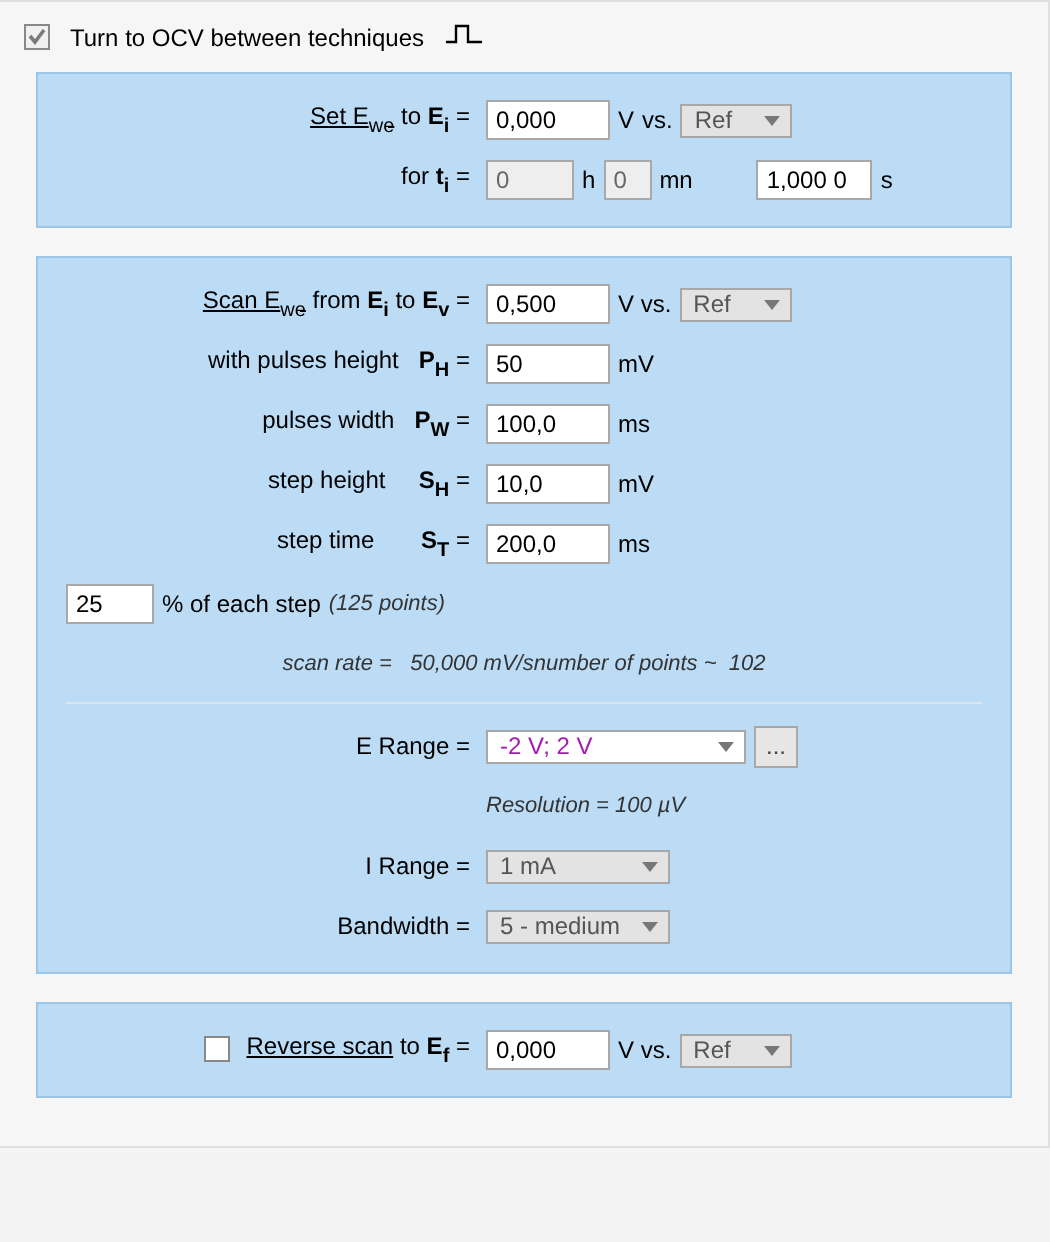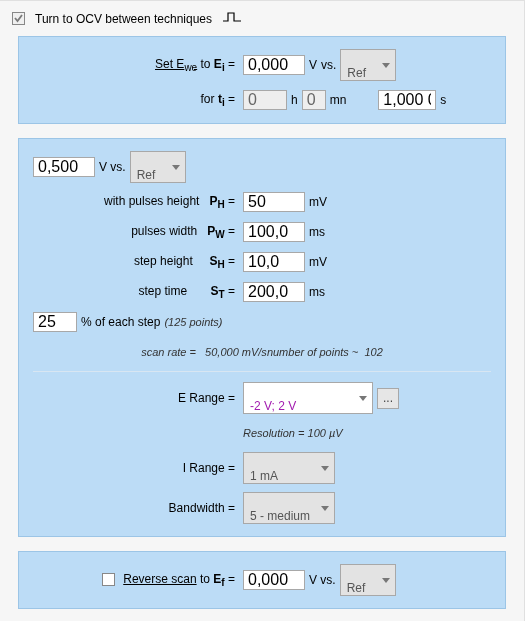--- a/index.html
+++ b/index.html
@@ -56,35 +56,35 @@
   }
   .val-col {
     display: flex;
     align-items: center;
     gap: 4px;
   }
   input.num {
     width: 62px;
     height: 20px;
     font-family: inherit;
-    font-size: 16px;
+    font-size: 12px;
     padding: 1px 4px;
     border: 1px solid #a8a8a8;
     background: #fff;
   }
   input.num.sm { width: 44px; }
   input.num.xs { width: 24px; }
   input.num.s { width: 58px; margin-left: 28px; }
   input.num:disabled { background: #eee; color: #666; }
   .select {
-    height: 32px;
+    height: 17px;
     border: 1px solid #a8a8a8;
     background: #e3e3e3;
     display: inline-flex;
-    align-items: flex-end;
+    align-items: flex-start;
     padding: 0 18px 0 6px;
     position: relative;
     color: #555;
     min-width: 56px;
   }
   .select.white { background: #fff; color: #a21caf; }
   .select::after {
     content: "";
     position: absolute;
     right: 5px;
@@ -166,20 +166,23 @@
         <input class="num xs" disabled="" value="0" style="">
         <span class="unit">mn</span>
         <input class="num s" value="1,000 0" style="">
         <span class="unit">s</span>
       </div>
     </div>
   </div>
 
   <div class="panel">
     <div class="row">
+      <div class="label-col">
+        <span class="ul"><span>Scan E</span><sub>we</sub></span><span> from </span><span class="b"><span>E</span><sub>i</sub></span><span> to </span><span class="b"><span>E</span><sub>v</sub></span><span> = </span>
+      </div>
       <div class="val-col">
         <input class="num" value="0,500" style="">
         <span class="unit">V vs.</span>
         <span class="select">
             <span>Ref</span>
           </span>
       </div>
     </div>
     <div class="row">
       <div class="label-col">

